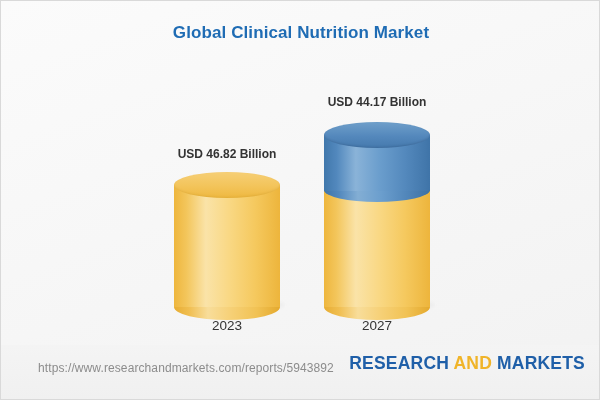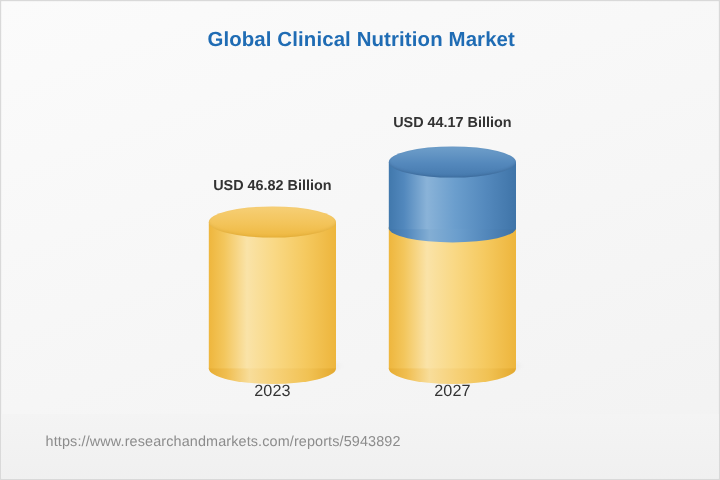--- a/index.html
+++ b/index.html
@@ -265,16 +265,17 @@
 
       <div class="cat-label">2027</div>
     </div>
 
   </div>
 
   <div class="footer">
     <div class="footer-url">https://www.researchandmarkets.com/reports/5943892</div>
 
     <div class="brand">
+      <div class="brand-line"><span class="brand-w1">RESEARCH</span> <span class="brand-w2">AND</span> <span class="brand-w3">MARKETS</span></div>
     </div>
   </div>
 
 </div>
 
 </body></html>

